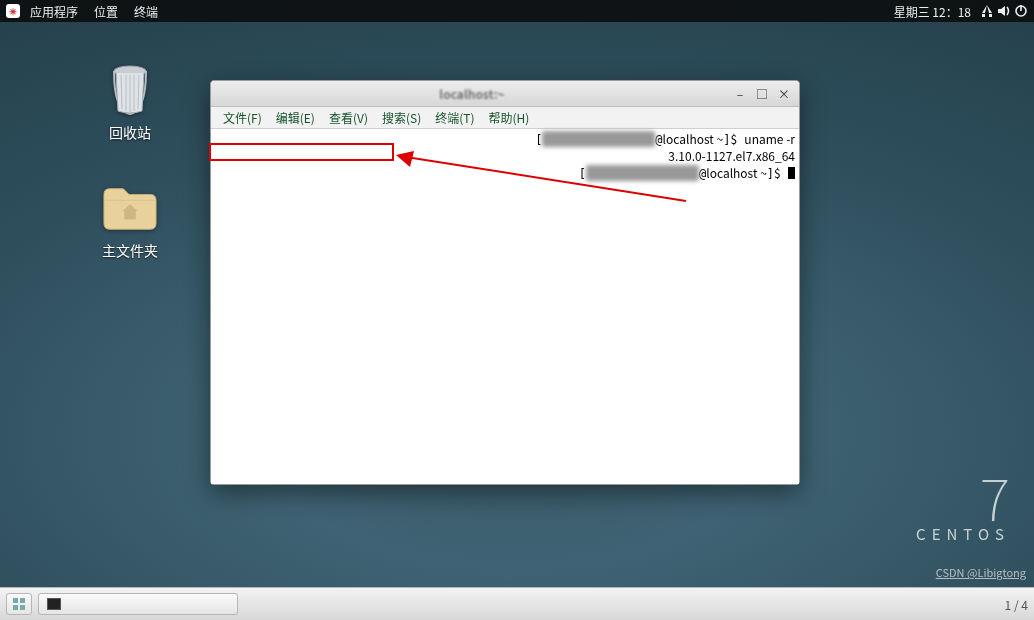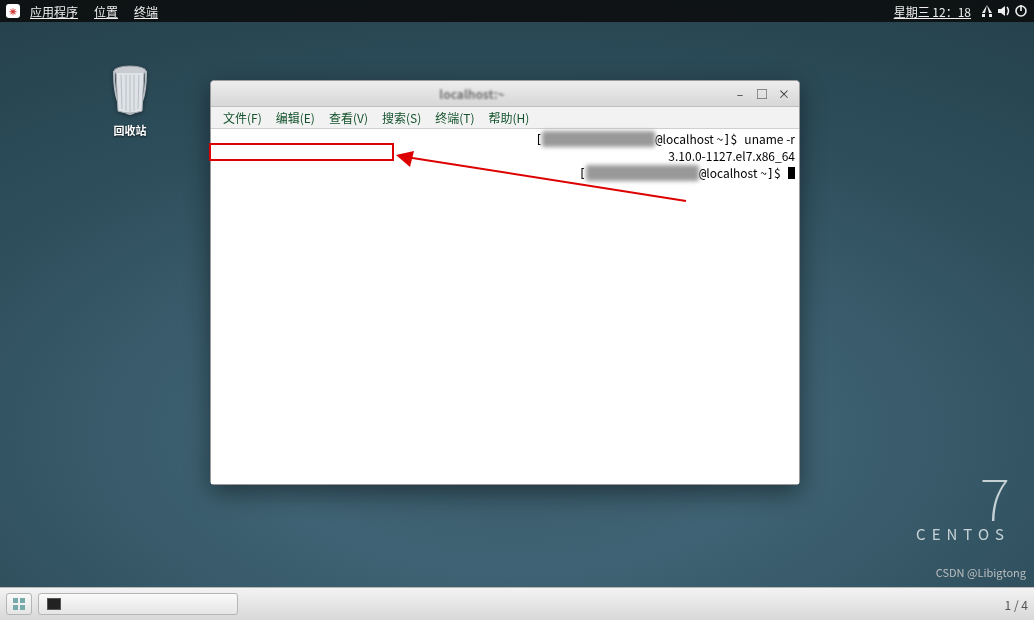--- a/index.html
+++ b/index.html
@@ -5,29 +5,29 @@
 * { margin:0; padding:0; box-sizing:border-box; font-family: "Noto Sans CJK SC","WenQuanYi Micro Hei",sans-serif; font-size:12px; }
 html,body { width:1034px; height:620px; overflow:hidden; }
 
 
 .desktop { position:relative; width:1034px; height:620px;
   background: radial-gradient(ellipse 140% 120% at 50% 70%, #3a5a6a 0%, #3f6374 18%, #2f4f5d 42%, #233f4a 70%, #182d36 100%);
 }
 
 .topbar { position:absolute; top:0; left:0; right:0; height:22px; background:rgba(10,10,10,.85); color:#eee; display:flex; align-items:center; padding:0 6px; }
 .topbar .left-group { display:flex; align-items:center; gap:4px; }
-.topbar .menu-item { padding:0 6px; cursor:default;text-decoration:underline; }
+.topbar .menu-item { padding:0 6px; cursor:default; }
 .topbar .right-group { margin-left:auto; display:flex; align-items:center; gap:3px; }
 .logo-badge { width:14px; height:14px; border-radius:3px; background:#fff; display:inline-flex; align-items:center; justify-content:center; color:#c33; font-weight:bold; font-size:9px; }
 .tray-icon svg { display:block; }
 
 
 .dicon { position:absolute; width:90px; text-align:center; color:#fff; }
 .dicon .glyph { width:56px; height:56px; margin:0 auto 4px; display:flex; align-items:center; justify-content:center; }
-.dicon .label { font-size:11px; text-shadow:0 1px 2px rgba(0,0,0,.7);font-weight:bold; }
+.dicon .label { font-size:14px; text-shadow:0 1px 2px rgba(0,0,0,.7); }
 .trash-icon .glyph { border-radius:6px; }
 .folder-icon .glyph svg, .disc-icon .glyph svg, .trash-icon .glyph svg { filter:drop-shadow(0 1px 2px rgba(0,0,0,.4)); }
 
 
 .win { position:absolute; left:210px; top:80px; width:590px; height:405px; background:#fff; border:1px solid #9a9a9a; border-radius:4px; box-shadow:0 8px 26px rgba(0,0,0,.45); display:flex; flex-direction:column; }
 .win-titlebar { height:26px; background:linear-gradient(#ededed,#d7d7d7); border-bottom:1px solid #bfbfbf; display:flex; align-items:center; padding:0 6px; border-radius:4px 4px 0 0; }
 .win-title { flex:1; text-align:center; font-weight:bold; color:#444; font-size:12px; filter:blur(1px); opacity:.7;}
 .win-btn { width:18px; height:16px; margin-left:4px; display:flex; align-items:center; justify-content:center; color:#333; }
 .win-menubar { height:22px; background:#f2f2f2; border-bottom:1px solid #cfcfcf; display:flex; align-items:center; padding:0 6px; gap:2px; }
 .win-menubar .mi { padding:2px 6px; color:#14532d; }
@@ -37,21 +37,21 @@
 .redbox { position:absolute; border:2px solid #d00; }
 
 
 .arrow { position:absolute; pointer-events:none; }
 
 
 .brand { position:absolute; right:24px; bottom:76px; color:#dfe7e9; opacity:.85; text-align:right; letter-spacing:6px; }
 .brand .seven { font-size:58px; font-weight:100; line-height:46px; letter-spacing:0; }
 .brand .name { font-size:15px; margin-top:4px; }
 
-.watermark { position:absolute; right:8px; bottom:40px; color:#c9c9c9; font-size:11px; opacity:.9; }
+.watermark { position:absolute; right:8px; bottom:40px; color:#c9c9c9; font-size:11px; opacity:.9;text-decoration:underline; }
 
 
 .taskbar { position:absolute; left:0; right:0; bottom:0; height:30px; background:linear-gradient(#f3f3f3,#d8d8d8); border-top:1px solid #b7b7b7; display:flex; align-items:center; padding:16px 6px; gap:6px; }
 .task-btn { height:22px; display:flex; align-items:center; gap:5px; padding:0 8px; background:linear-gradient(#fafafa,#e5e5e5); border:1px solid #b5b5b5; border-radius:3px; color:#333; font-size:11px; }
 .task-btn.show-desktop { padding:0 5px; }
 .task-btn .mini-term { width:14px; height:12px; background:#222; border:1px solid #555; }
 .task-right { margin-left:auto; display:flex; gap:6px; align-items:center; color:#555; font-size:11px; }
 </style>
 </head>
 <body>
@@ -98,20 +98,30 @@
             <line x1="18" y1="10" x2="18" y2="46"></line>
             <line x1="22" y1="10" x2="22" y2="47"></line>
             <line x1="26" y1="10" x2="26" y2="46"></line>
             <line x1="31" y1="10" x2="30" y2="44"></line>
           </g>
         </svg>
     </div>
     <div class="label">回收站</div>
   </div>
 
+  <div class="dicon folder-icon" style="left:85px; top:180px;">
+    <div class="glyph">
+      <svg width="58" height="48" viewBox="0 0 58 48">
+          <path d="M2 10 q0-6 6-6 h14 l6 6 h22 q6 0 6 6 v24 q0 6-6 6 H8 q-6 0-6-6z" fill="#e8d19a" stroke="#c7b07a"></path>
+          <path d="M2 16 h54" stroke="#d9c48e"></path>
+          <path d="M29 20 l-8 7 h2 v9 h12 v-9 h2 z" fill="#cdb885"></path>
+        </svg>
+    </div>
+    <div class="label">主文件夹</div>
+  </div>
 
 
   <div class="win">
     <div class="win-titlebar">
       <div class="win-title">localhost:~</div>
       <div class="win-btn">–</div>
       <div class="win-btn">□</div>
       <div class="win-btn">×</div>
     </div>
     <div class="win-menubar">

